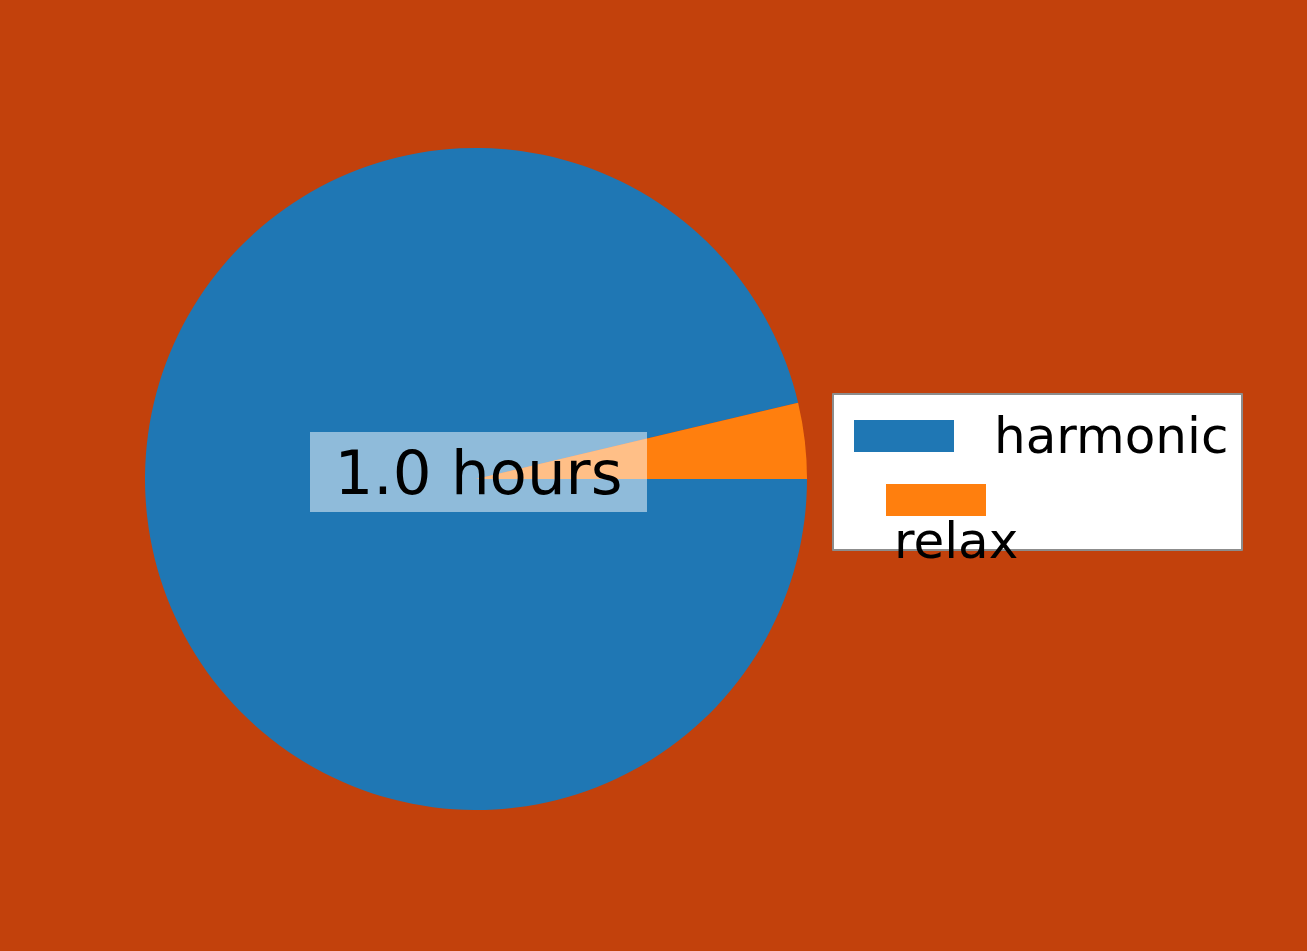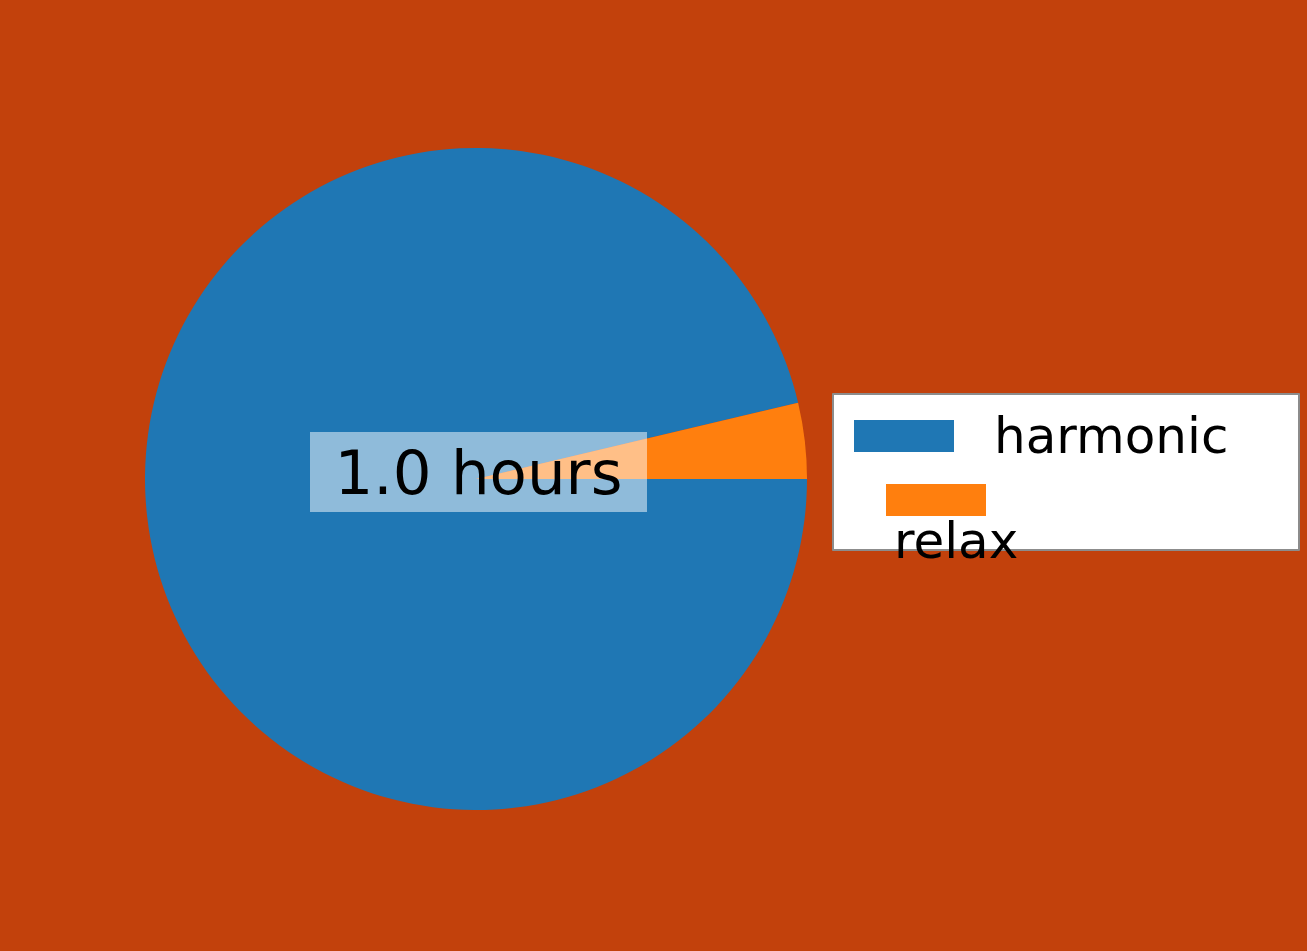--- a/index.html
+++ b/index.html
@@ -47,21 +47,21 @@
     color: #000000;
     line-height: 1;
     letter-spacing: 0px;
   }
 
   
   #legend {
     position: absolute;
     left: 832px;
     top: 393px;
-    width: 468px;
+    width: 411px;
     height: 158px;
     box-sizing: border-box;
     background: #ffffff;
     border: 2px solid #8c8c8c;
     border-radius: 1px;
   }
   .legend-row {
     position: absolute;
     left: 20px;
     display: flex;

